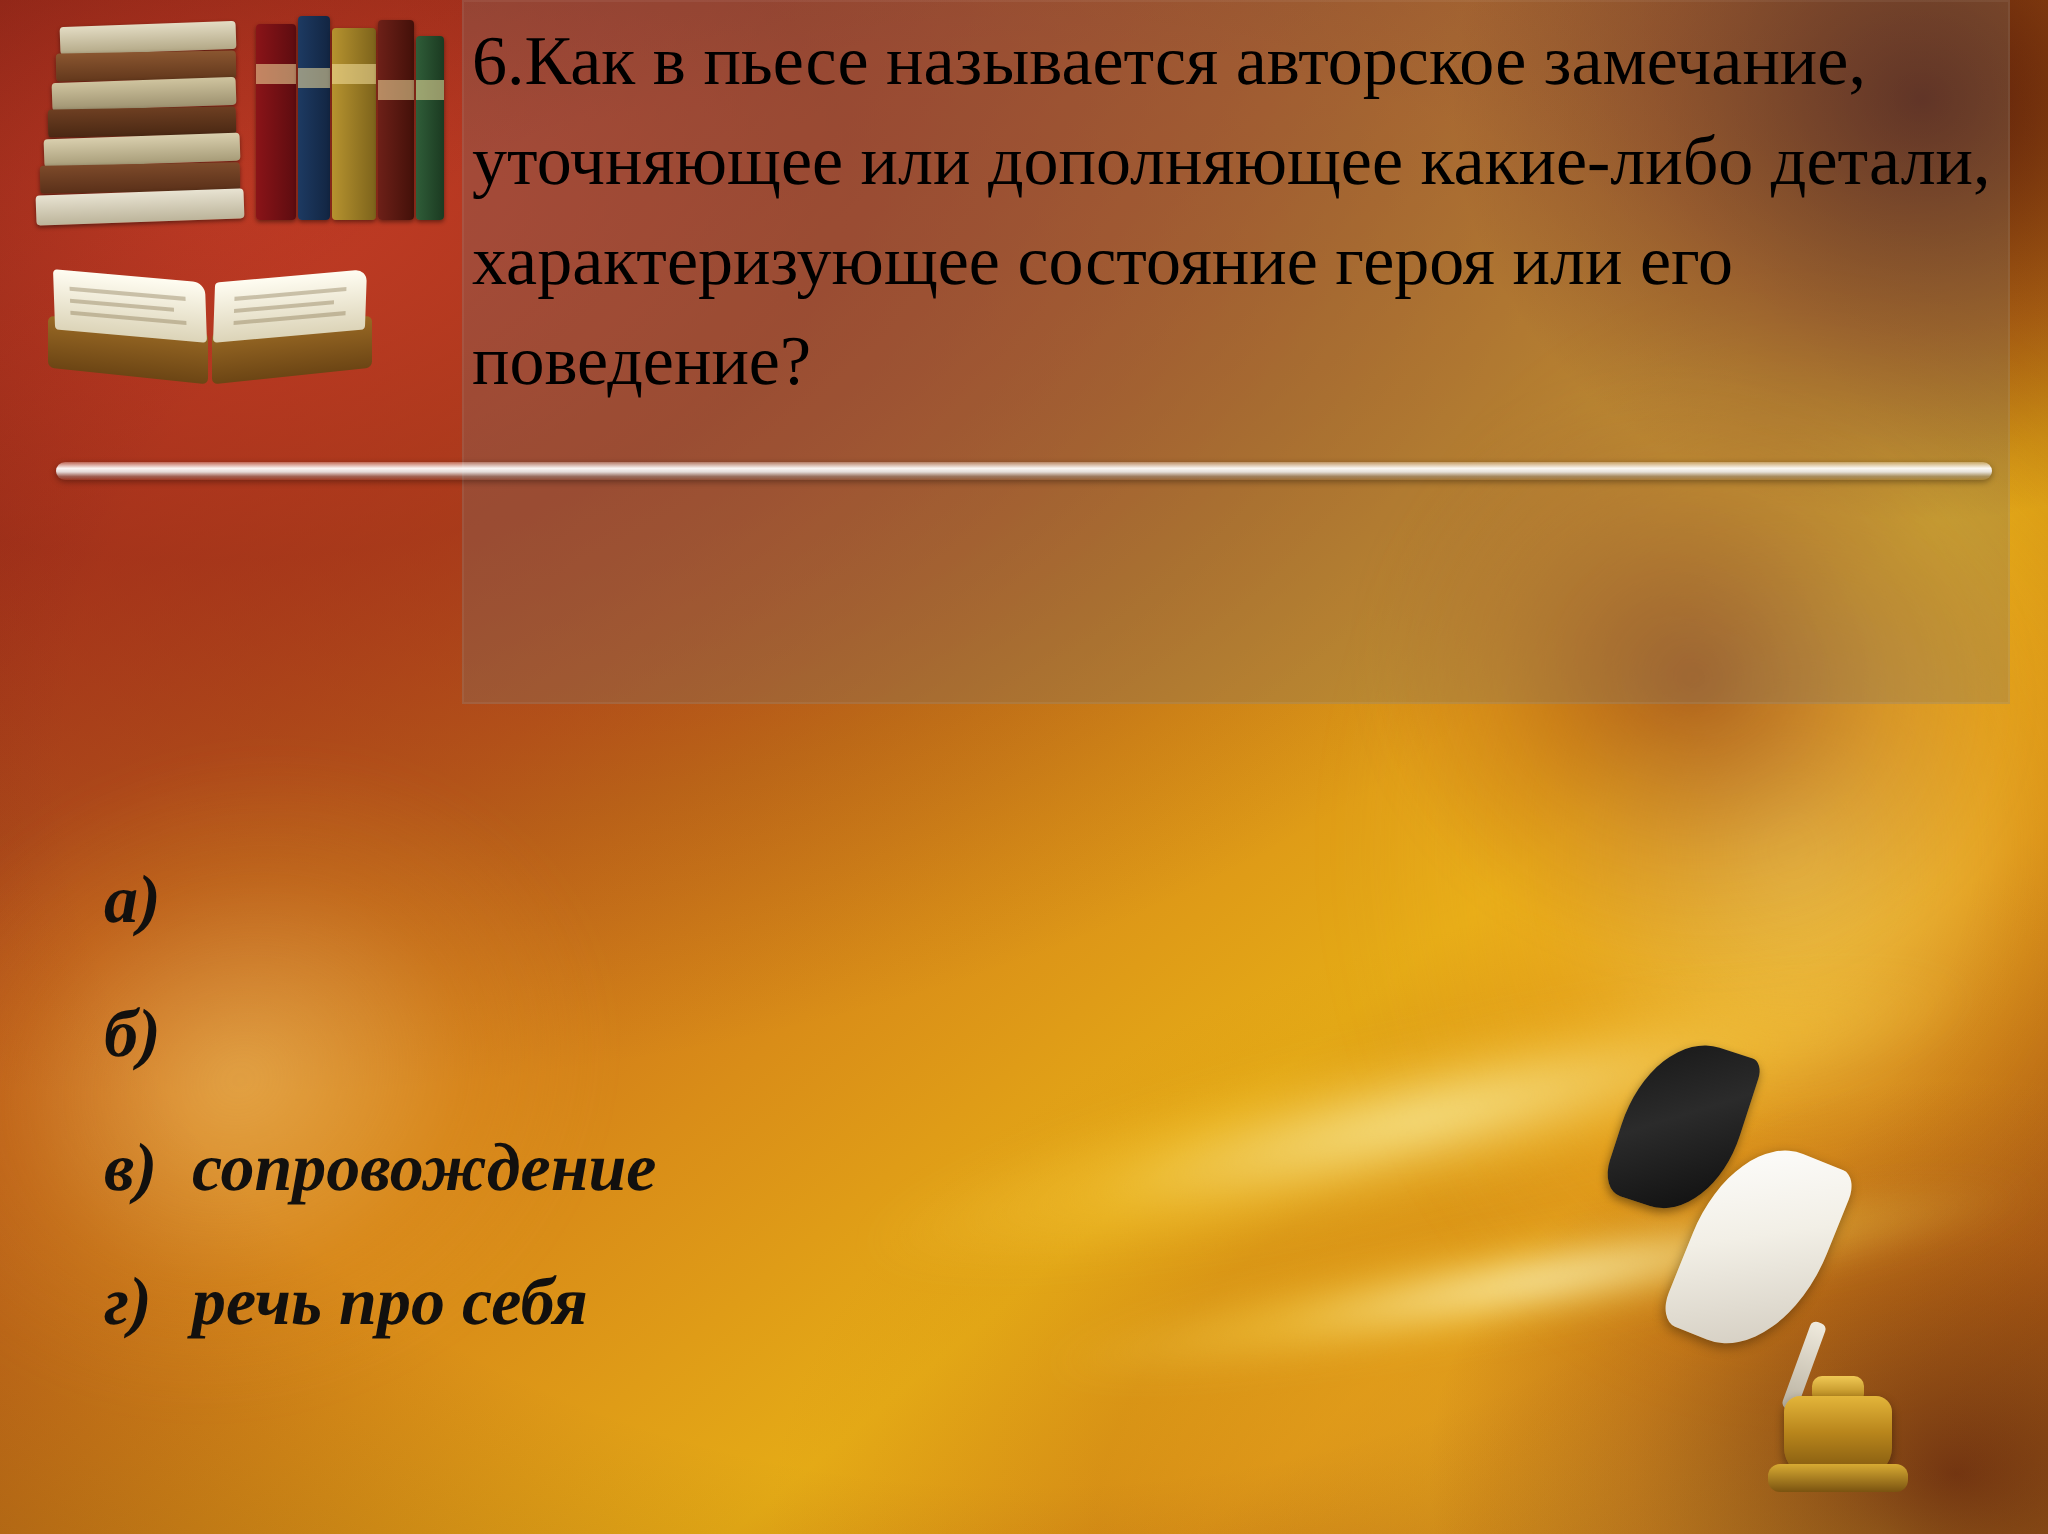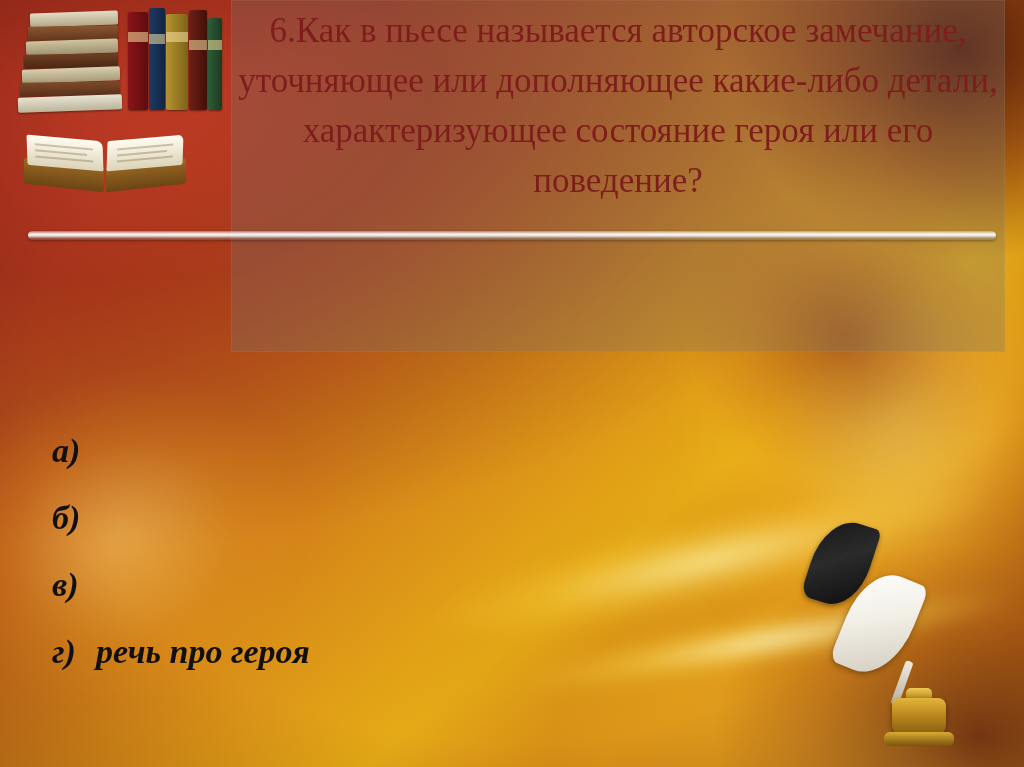--- a/index.html
+++ b/index.html
@@ -102,24 +102,24 @@
     width: 774px;
     height: 352px;
     background: rgba(120,115,110,0.30);
     box-shadow: inset 0 0 0 1px rgba(255,255,255,0.06);
   }
   .question-text {
     position: absolute;
     left: 236px;
     top: 6px;
     width: 764px;
-    text-align: center;
+    text-align: left;
     font-size: 35px;
     line-height: 50px;
-    color: #7f1d1d;
+    color: #000000;
     font-family: "Liberation Serif", serif;
     letter-spacing: 0px;
   }
 
   
   .divider {
     position: absolute;
     left: 28px;
     top: 231px;
     width: 968px;
@@ -313,24 +313,25 @@
 
   <div class="answers">
     <div class="answer-row">
       <span class="answer-marker">а)</span>
     </div>
     <div class="answer-row">
       <span class="answer-marker">б)</span>
     </div>
     <div class="answer-row">
       <span class="answer-marker">в)</span>
+      <span class="answer-label">сопровождение</span>
     </div>
     <div class="answer-row">
       <span class="answer-marker">г)</span>
-      <span class="answer-label">речь про героя</span>
+      <span class="answer-label">речь про себя</span>
     </div>
   </div>
 
   <div class="books">
     <div class="bk bk-f7"></div>
     <div class="bk bk-f6"></div>
     <div class="bk bk-f5"></div>
     <div class="bk bk-f4"></div>
     <div class="bk bk-f3"></div>
     <div class="bk bk-f2"></div>

